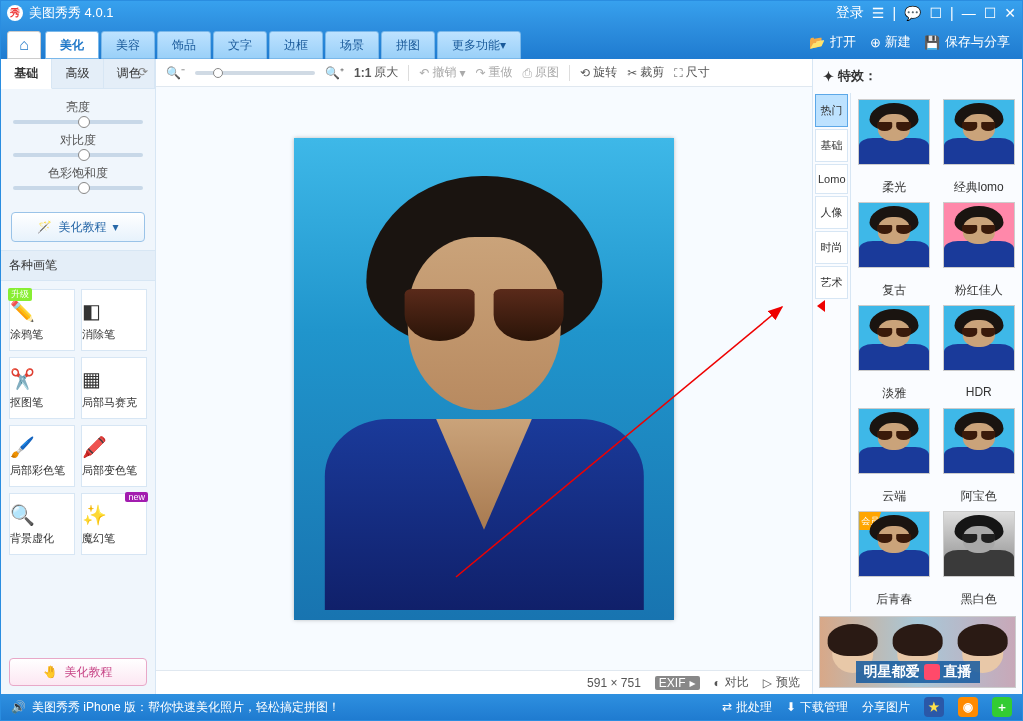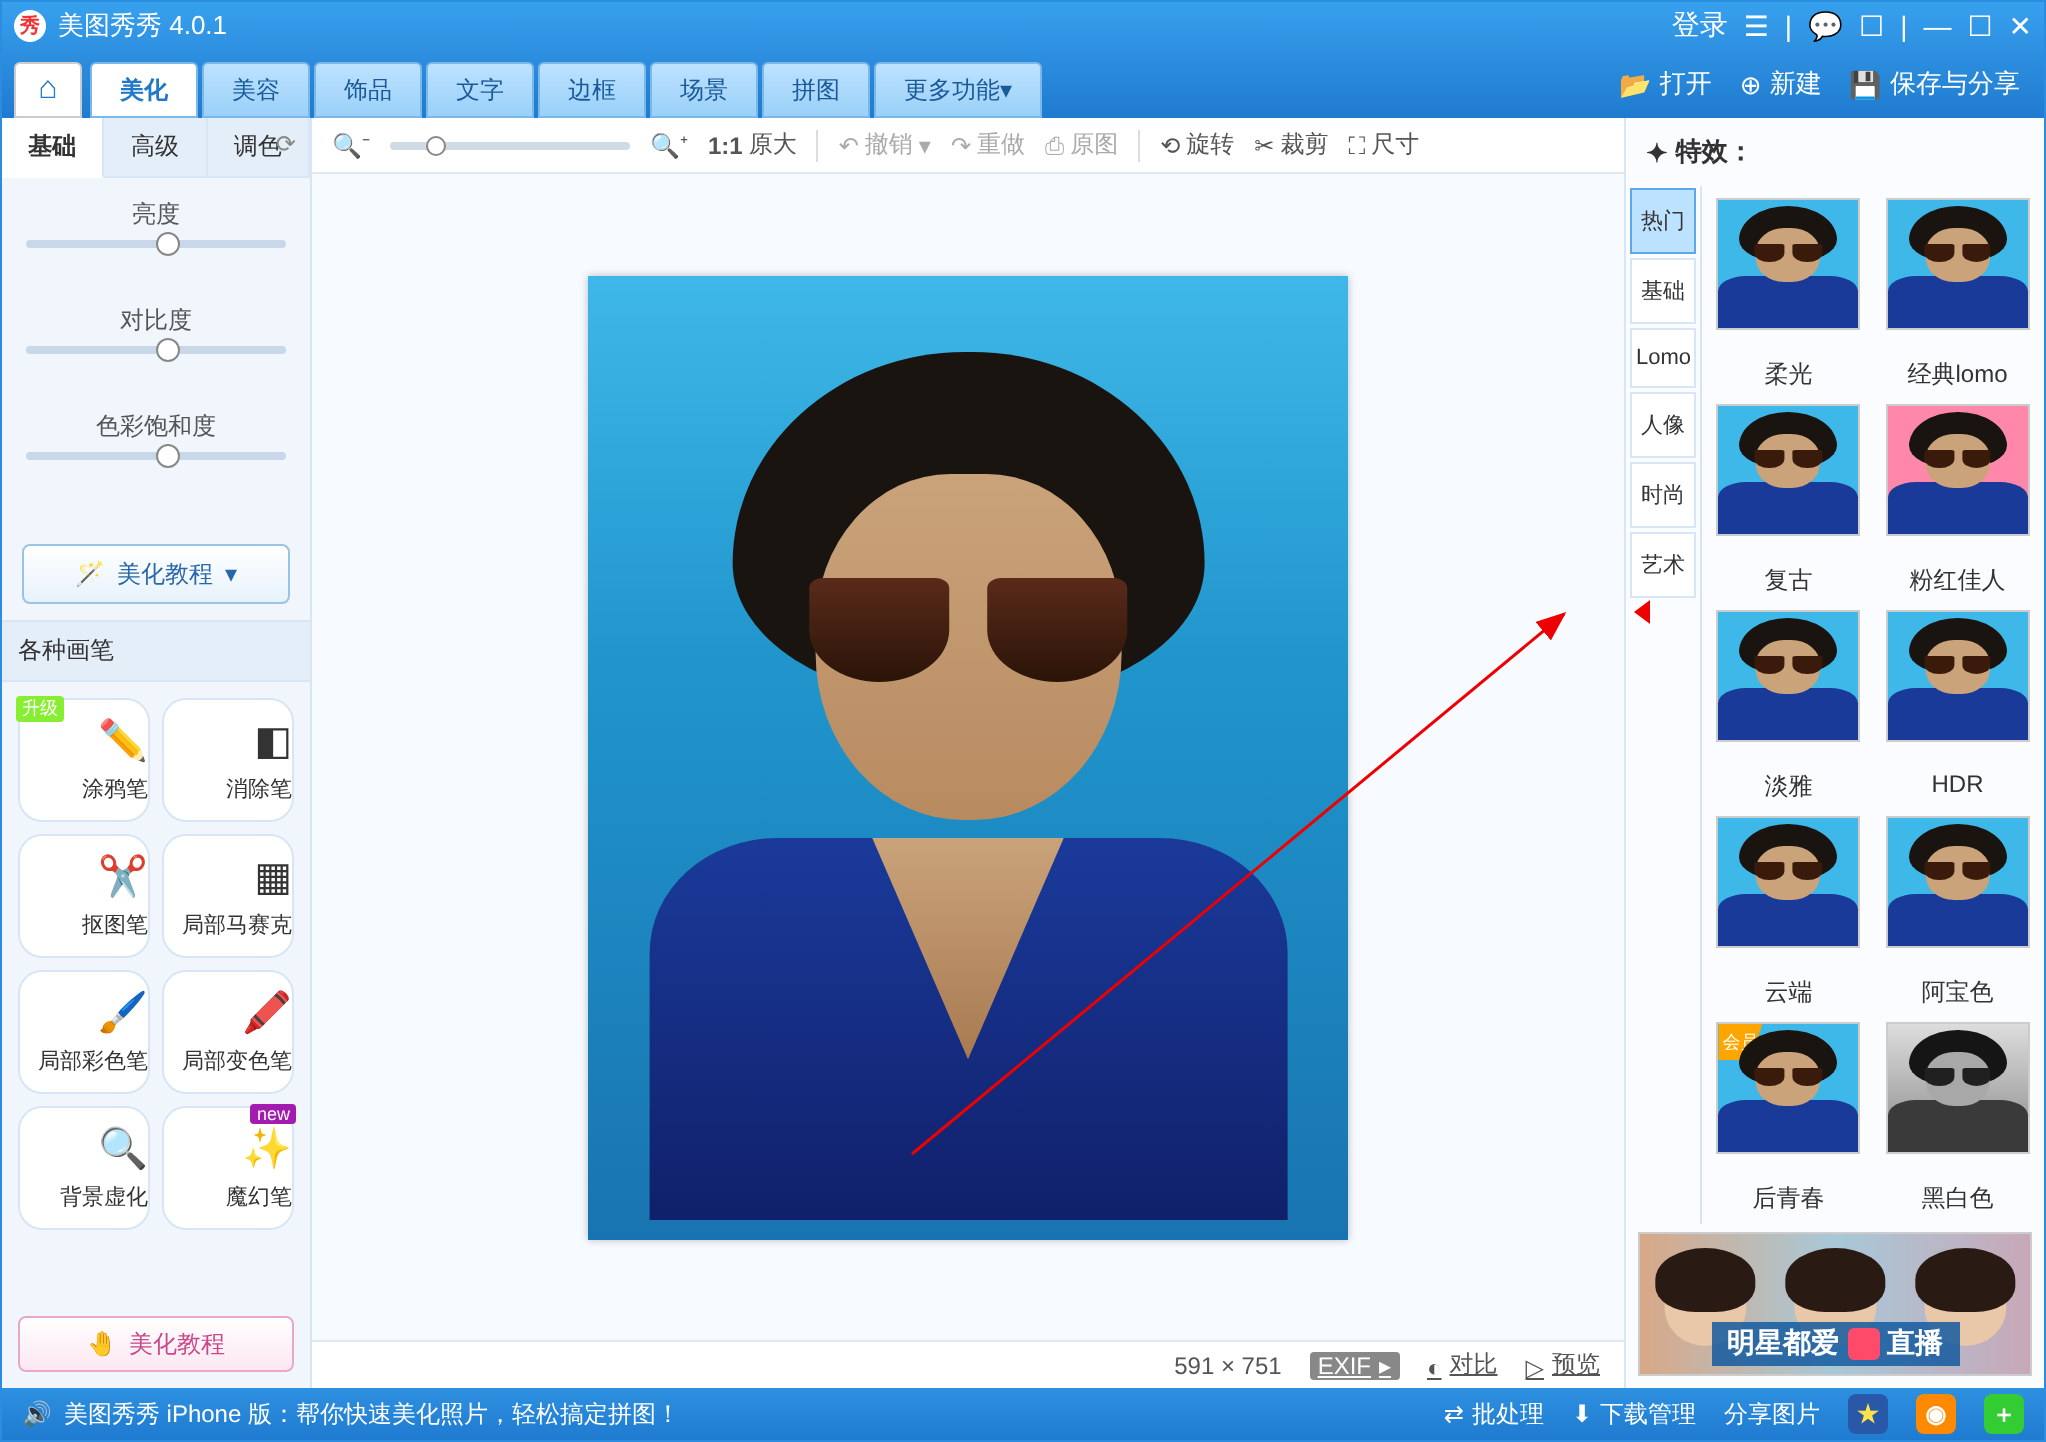--- a/index.html
+++ b/index.html
@@ -25,28 +25,28 @@
 
 .body { flex:1; display:flex; background:#fff; min-height:0;}
 
 
 .left { width: 155px; background:#f0f6fc; border-right:1px solid #d7e6f4; display:flex; flex-direction:column;}
 .left-tabs { display:flex; border-bottom:1px solid #d7e6f4; background:#e4eef8;}
 .left-tab { flex:1; text-align:center; padding:6px 0; border-right:1px solid #d7e6f4; cursor:pointer; position:relative;}
 .left-tab.active { background:#fff; font-weight:bold; border-bottom:1px solid #fff; margin-bottom:-1px;}
 .refresh { position:absolute; right:6px; top:6px; color:#888;}
 .sliders { padding:10px 12px 6px;}
-.slider-row { margin-bottom:28px;}
+.slider-row { margin-bottom:8px;}
 .slider-label { text-align:center; font-size:12px; color:#555; margin-bottom:4px;}
 .slider-track { height:4px; background:#c8d8e8; border-radius:2px; position:relative;}
 .slider-thumb { width:12px; height:12px; background:#fff; border:1px solid #888; border-radius:50%; position:absolute; top:-4px; }
 .onekey-btn { margin:8px 10px; height:30px; background:linear-gradient(#fff,#e7f2fc); border:1px solid #9ac3e8; border-radius:4px; display:flex; align-items:center; justify-content:center; gap:6px; color:#2868a8; cursor:pointer;}
 .left-section-title { background:#e4eef8; padding:6px 8px; border-top:1px solid #d7e6f4; border-bottom:1px solid #d7e6f4;}
 .brush-grid { display:grid; grid-template-columns:1fr 1fr; gap:6px; padding:8px;}
-.brush-item { height:62px; background:#fff; border:1px solid #d7e6f4; border-radius:12px; display:flex; flex-direction:column; align-items:flex-end; justify-content:center; gap:4px; cursor:pointer; position:relative;}
+.brush-item { height:62px; background:#fff; border:1px solid #d7e6f4; border-radius:0; display:flex; flex-direction:column; align-items:flex-start; justify-content:center; gap:4px; cursor:pointer; position:relative;}
 .brush-item .icon { font-size:20px;}
 .brush-item .label { font-size:11px;}
 .badge-new { position:absolute; top:-2px; right:-2px; background:#a21caf; color:#fff; font-size:9px; padding:0 3px; border-radius:2px;}
 .badge-up { position:absolute; top:-2px; left:-2px; background:#8e3; color:#fff; font-size:9px; padding:0 3px; border-radius:2px;}
 .tutorial-btn { margin:8px; height:28px; background:linear-gradient(#fff,#fce7f2); border:1px solid #e8a8c8; border-radius:4px; display:flex; align-items:center; justify-content:center; gap:6px; color:#c84888; cursor:pointer;}
 
 
 .center { flex:1; display:flex; flex-direction:column; position:relative;}
 .toolbar { height:28px; border-bottom:1px solid #e0e8f0; display:flex; align-items:center; gap:10px; padding:0 10px; color:#555;}
 .toolbar .sep { width:1px; height:16px; background:#ddd;}
@@ -60,21 +60,21 @@
 .person { position:absolute; left:50%; top:8%; transform:translateX(-50%); width:84%; height:90%; }
 .hair { position:absolute; left:50%; top:0; transform:translateX(-50%); width:74%; height:40%; background:#1a1410; border-radius:50% 50% 46% 46% / 62% 62% 40% 40%;}
 .face { position:absolute; left:50%; top:14%; transform:translateX(-50%); width:48%; height:40%; background:linear-gradient(#caa37a,#b88a60); border-radius:44% 44% 48% 48%;}
 .glasses { position:absolute; left:50%; top:26%; transform:translateX(-50%); width:50%; height:12%; }
 .glasses::before,.glasses::after{content:"";position:absolute;top:0;width:44%;height:100%;background:linear-gradient(#5a2a1a,#2a1408);border-radius:10% 10% 50% 50%;}
 .glasses::before{left:0;} .glasses::after{right:0;}
 .shirt { position:absolute; left:50%; bottom:0; transform:translateX(-50%); width:100%; height:44%; background:linear-gradient(#1a3a9a,#10206a); border-radius:20% 20% 0 0 / 30% 30% 0 0; }
 .shirt::before{content:"";position:absolute;left:50%;top:0;transform:translateX(-50%);width:30%;height:58%;background:linear-gradient(#caa37a,#a87a50);clip-path:polygon(50% 100%,0 0,100% 0);}
 .arrow-line { position:absolute; pointer-events:none;}
 .statusbar-center { height:24px; border-top:1px solid #e0e8f0; display:flex; align-items:center; justify-content:flex-end; gap:14px; padding:0 12px; color:#555;}
-.statusbar-center .item { display:flex; align-items:flex-end; gap:4px; cursor:pointer;text-decoration:underline;}
+.statusbar-center .item { display:flex; align-items:center; gap:4px; cursor:pointer;}
 
 
 .right { width:210px; border-left:1px solid #d7e6f4; display:flex; flex-direction:column; background:#fafcff;}
 .right-title { padding:8px 10px; font-weight:bold; display:flex; align-items:center; gap:4px; font-size:13px;}
 .right-body { flex:1; display:flex; min-height:0;}
 .right-cats { width:38px; display:flex; flex-direction:column; border-right:1px solid #d7e6f4;}
 .right-cat { padding:8px 2px; text-align:center; border:1px solid #d7e6f4; margin:1px 2px; background:#fff; cursor:pointer; font-size:11px;}
 .right-cat.active { background:#bde2ff; border-color:#5ca8e8;}
 .arrow-end { width:0;height:0; border-top:6px solid transparent; border-bottom:6px solid transparent; border-right:8px solid #e00; margin-left:4px;}
 .effects-grid { flex:1; overflow:auto; padding:6px; display:grid; grid-template-columns:1fr 1fr; gap:6px 10px;}

